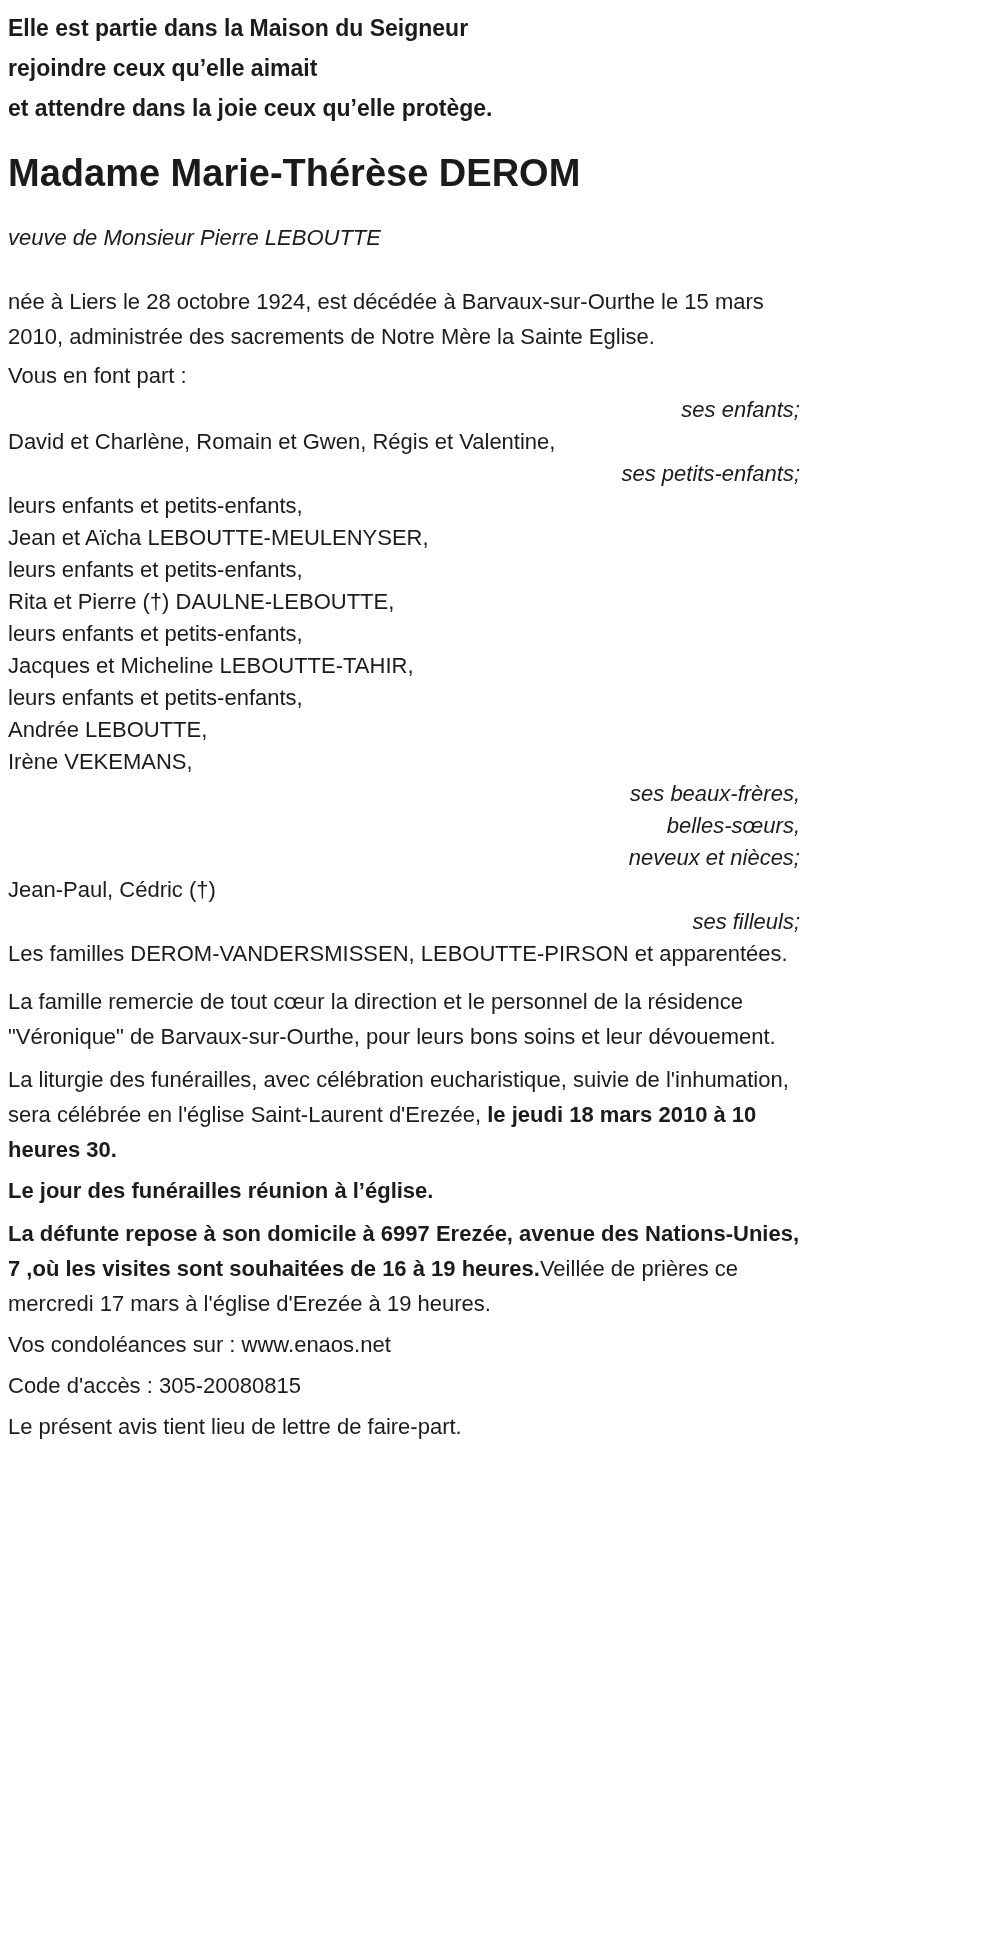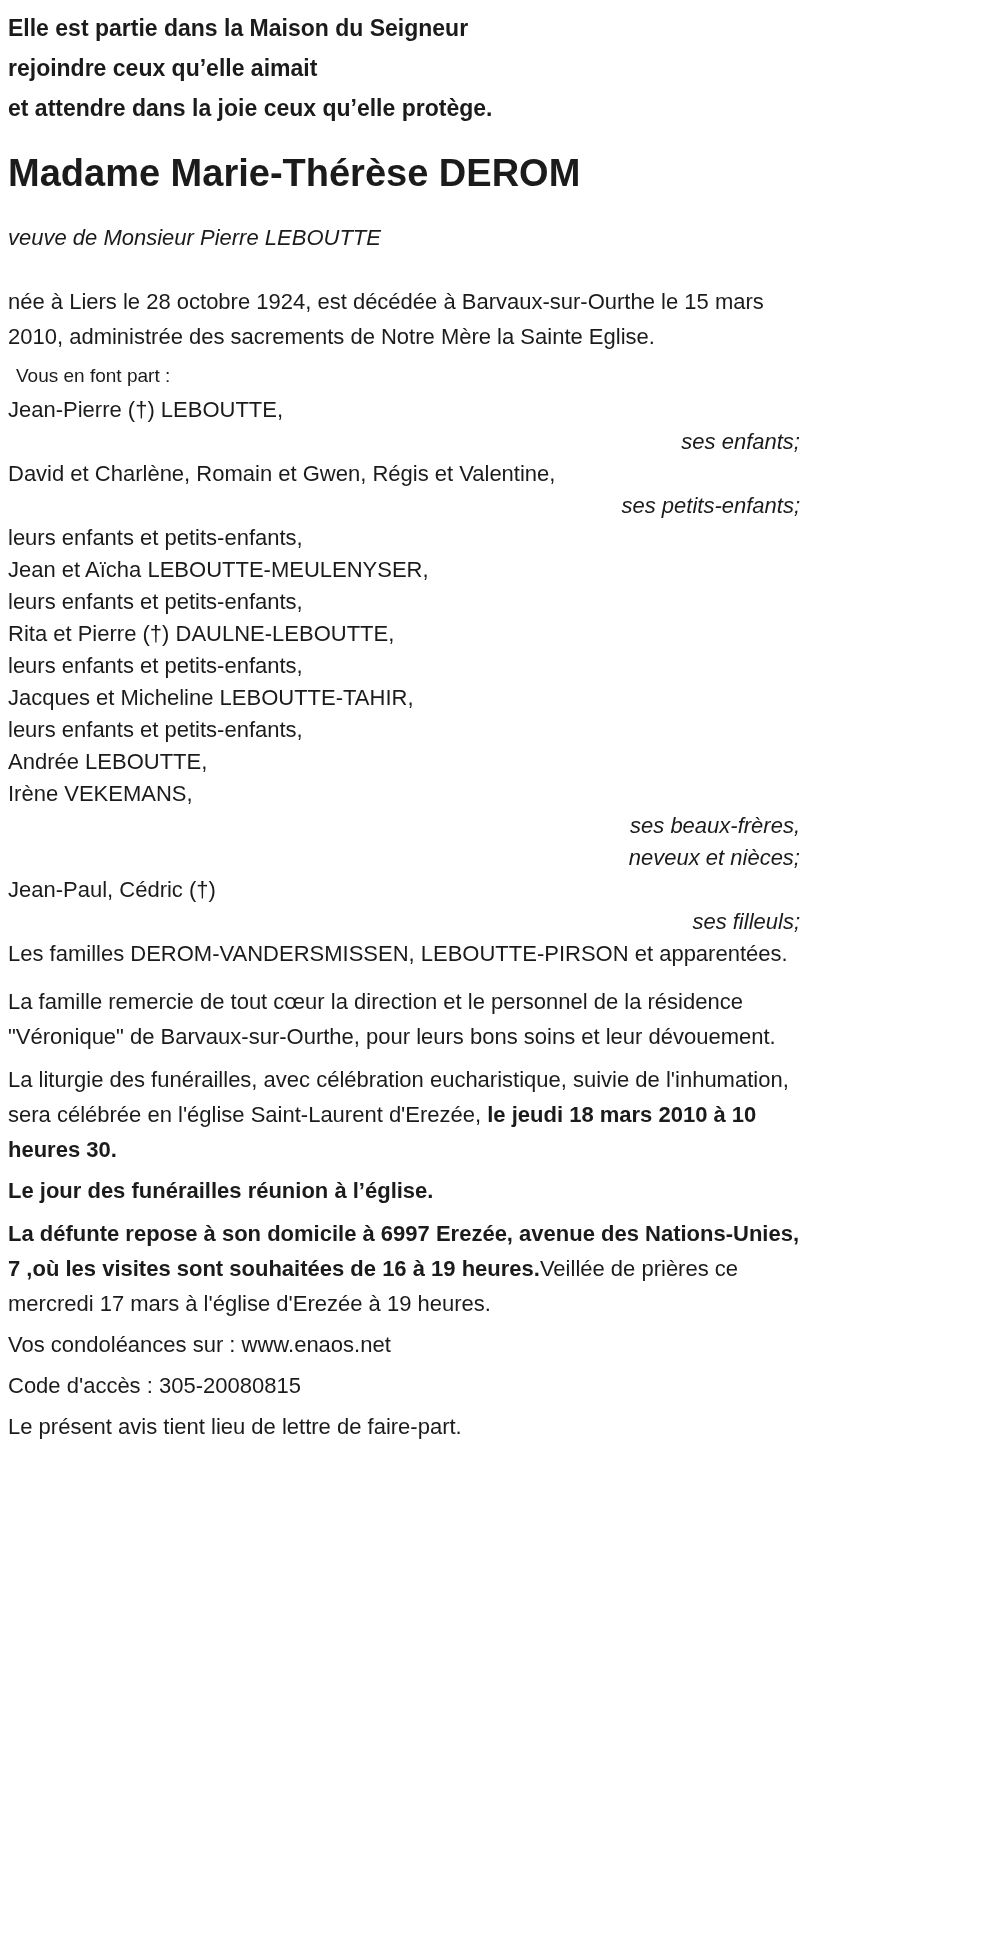--- a/index.html
+++ b/index.html
@@ -34,22 +34,22 @@
     font-size: 22px;
     line-height: 32px;
     font-style: italic;
   }
   .biography {
     margin: 30px 0 0;
     font-size: 22px;
     line-height: 35px;
   }
   .intro {
-    margin: 6px 8px 0;
-    font-size: 19px;
+    margin: 6px 0 0;
+    font-size: 22px;
     line-height: 32px;
   }
   .mourners { margin-top: 2px; }
   .nline {
     margin: 0;
     font-size: 22px;
     line-height: 32px;
   }
   .relation {
     margin: 0;
@@ -80,36 +80,36 @@
 
   <h1 class="title">Madame Marie-Thérèse DEROM</h1>
 
   <p class="subtitle">veuve de Monsieur Pierre LEBOUTTE</p>
 
   <p class="biography">née à Liers le 28 octobre 1924, est décédée à Barvaux-sur-Ourthe le 15 mars 2010, administrée des sacrements de Notre Mère la Sainte Eglise.</p>
 
   <p class="intro">Vous en font part :</p>
 
   <section class="mourners">
-    <p class="nline">Jean-Pierre (†) LEBOUTTE,</p>
     <p class="relation">ses enfants;</p>
 
     <p class="nline">David et Charlène, Romain et Gwen, Régis et Valentine,</p>
     <p class="relation">ses petits-enfants;</p>
 
     <p class="nline">leurs enfants et petits-enfants,</p>
     <p class="nline">Jean et Aïcha LEBOUTTE-MEULENYSER,</p>
     <p class="nline">leurs enfants et petits-enfants,</p>
     <p class="nline">Rita et Pierre (†) DAULNE-LEBOUTTE,</p>
     <p class="nline">leurs enfants et petits-enfants,</p>
     <p class="nline">Jacques et Micheline LEBOUTTE-TAHIR,</p>
     <p class="nline">leurs enfants et petits-enfants,</p>
     <p class="nline">Andrée LEBOUTTE,</p>
     <p class="nline">Irène VEKEMANS,</p>
     <p class="relation">ses beaux-frères,</p>
+    <p class="relation">belles-sœurs,</p>
     <p class="relation">neveux et nièces;</p>
 
     <p class="nline">Jean-Paul, Cédric (†)</p>
     <p class="relation">ses filleuls;</p>
 
     <p class="nline">Les familles DEROM-VANDERSMISSEN, LEBOUTTE-PIRSON et apparentées.</p>
   </section>
 
   <p class="para">La famille remercie de tout cœur la direction et le personnel de la résidence "Véronique" de Barvaux-sur-Ourthe, pour leurs bons soins et leur dévouement.</p>
 

